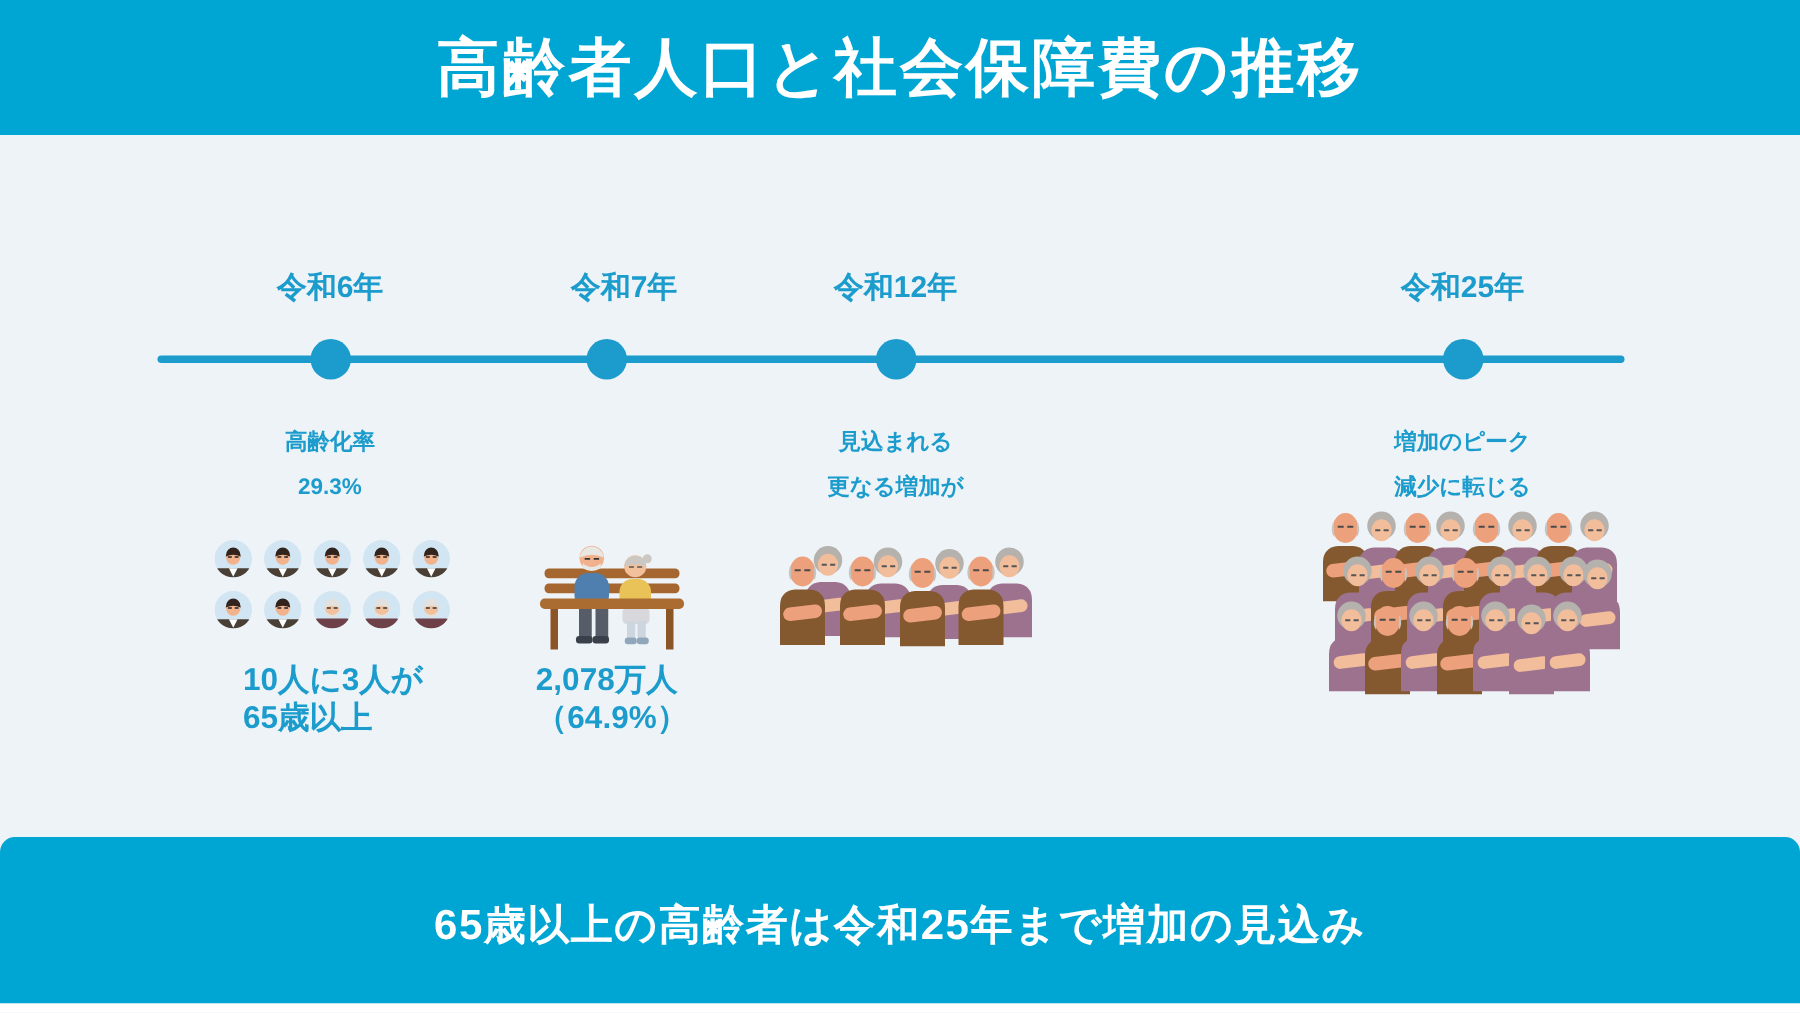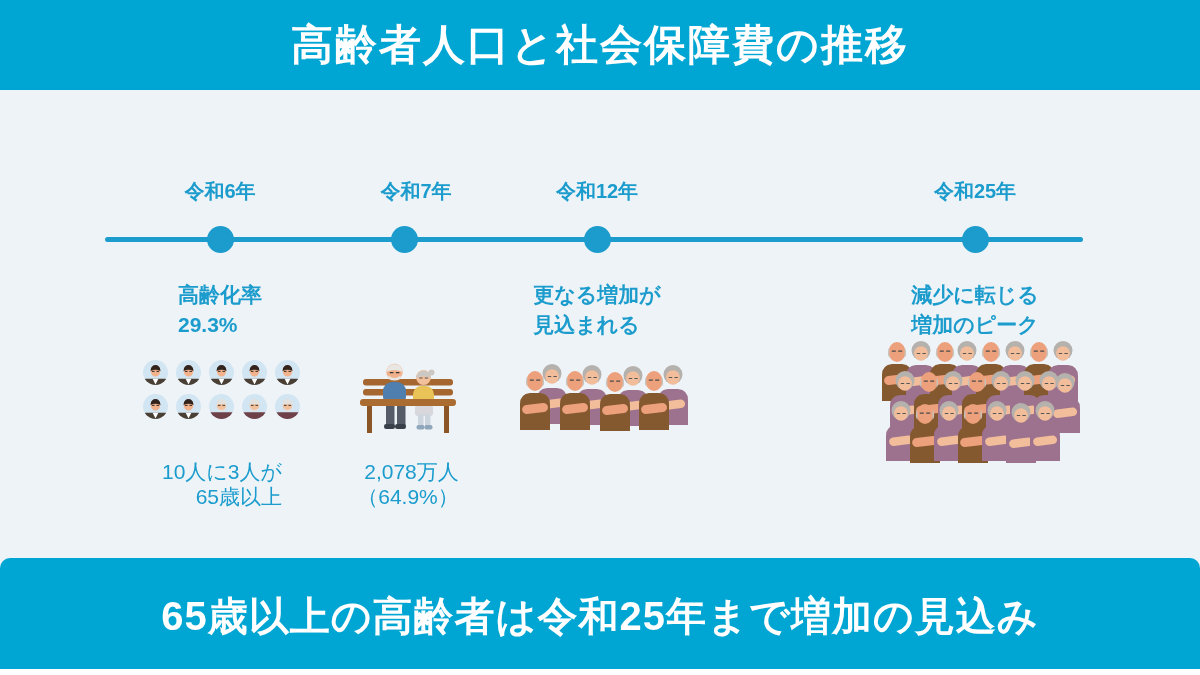--- a/index.html
+++ b/index.html
@@ -8,44 +8,44 @@
     position:relative; width:1200px; height:669px;
     background:var(--page-bg,#eef3f7); overflow:hidden;padding-left:25px;
   }
   .banner{
     position:absolute; left:0; width:1200px;
     background:var(--banner-bg,#00a6d3);
     display:flex; align-items:center; justify-content:center;
     color:var(--banner-text,#ffffff); font-weight:bold;
   }
   .banner.top{ top:0; height:90px; font-size:42px; letter-spacing:2px; }
-  .banner.bottom{ top:558px; height:117px; font-size:40px; letter-spacing:1px;
+  .banner.bottom{ top:558px; height:117px; font-size:28px; letter-spacing:1px;
     border-top-left-radius:10px; border-top-right-radius:10px; }
   .tl-line{
     position:absolute; left:105px; top:237px; width:978px; height:5px;
     background:var(--accent,#1b9ccd); border-radius:3px;
   }
   .tl-dot{
     position:absolute; top:226px; width:27px; height:27px;
     margin-left:-13.5px; border-radius:50%;
     background:var(--accent,#1b9ccd);
   }
   .year-label{
     position:absolute; top:178px; transform:translateX(-50%);
     color:var(--accent,#1b9ccd); font-size:20px; font-weight:bold; white-space:nowrap;text-align:right;
   }
   .desc{
     position:absolute; top:280px; transform:translateX(-50%);
-    color:var(--accent,#1b9ccd); font-size:21px; font-weight:bold;
-    line-height:30px; white-space:nowrap;
+    color:var(--accent,#1b9ccd); font-size:15px; font-weight:bold;
+    text-align:center; line-height:30px; white-space:nowrap;
   }
   .caption{
     position:absolute; top:441px; transform:translateX(-50%);
-    color:var(--accent,#1b9ccd); font-size:21px; font-weight:normal;
-    text-align:right; line-height:25px; white-space:nowrap;margin-top:18px;
+    color:var(--accent,#1b9ccd); font-size:21px; font-weight:bold;
+    text-align:left; line-height:25px; white-space:nowrap;
   }
   .illus{ position:absolute; }
   svg{ display:block; }
   .hidden-defs{ position:absolute; width:0; height:0; }
 </style>
 </head>
 <body>
 
 <svg class="hidden-defs" aria-hidden="true">
   <defs>
@@ -109,26 +109,26 @@
   <div class="year-label" style="left:220px">令和6年</div>
   <div class="year-label" style="left:416px">令和7年</div>
   <div class="year-label" style="left:597px">令和12年</div>
   <div class="year-label" style="left:975px">令和25年</div>
 
   <div class="desc" style="left:220px">
     <div>高齢化率</div>
     <div>29.3%</div>
   </div>
   <div class="desc" style="left:597px">
+    <div>見込まれる</div>
     <div>更なる増加が</div>
-    <div>見込まれる</div>
   </div>
   <div class="desc" style="left:975px">
+    <div>増加のピーク</div>
     <div>減少に転じる</div>
-    <div>増加のピーク</div>
   </div>
 
   <div class="illus" style="left:143px; top:360px;">
     <svg width="158" height="60" viewBox="0 0 158 60">
       <use href="#av-y" x="0" y="0" width="25" height="25"></use>
       <use href="#av-y" x="33" y="0" width="25" height="25"></use>
       <use href="#av-y" x="66" y="0" width="25" height="25"></use>
       <use href="#av-y" x="99" y="0" width="25" height="25"></use>
       <use href="#av-y" x="132" y="0" width="25" height="25"></use>
       <use href="#av-y" x="0" y="34" width="25" height="25"></use>

